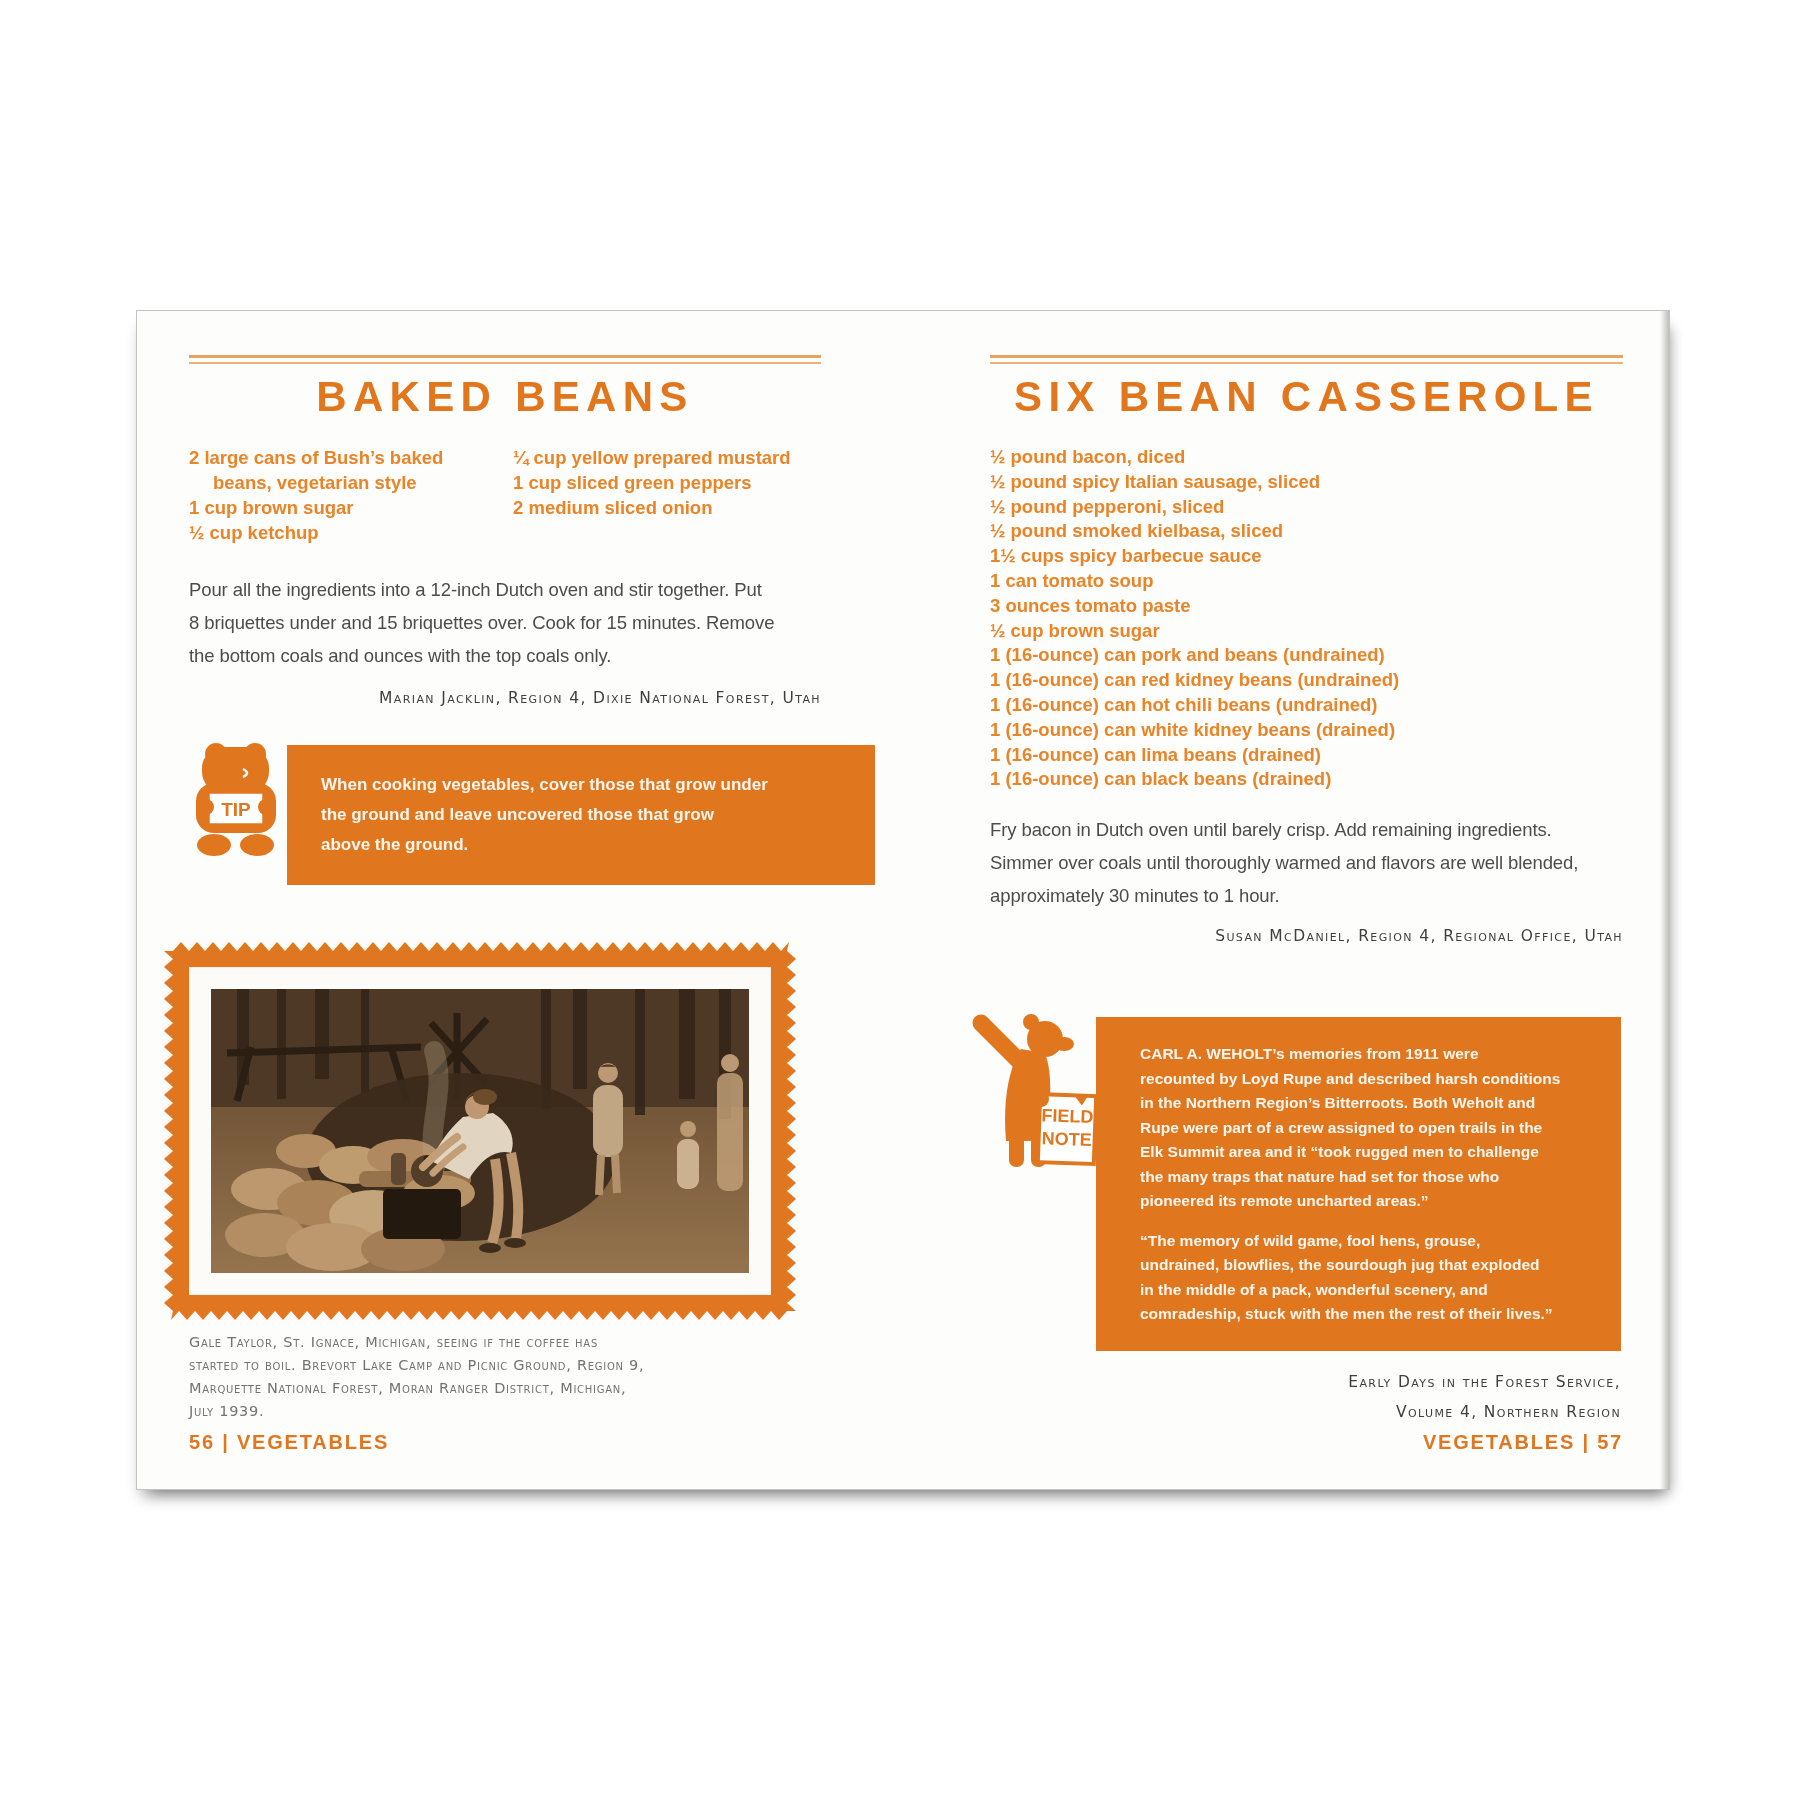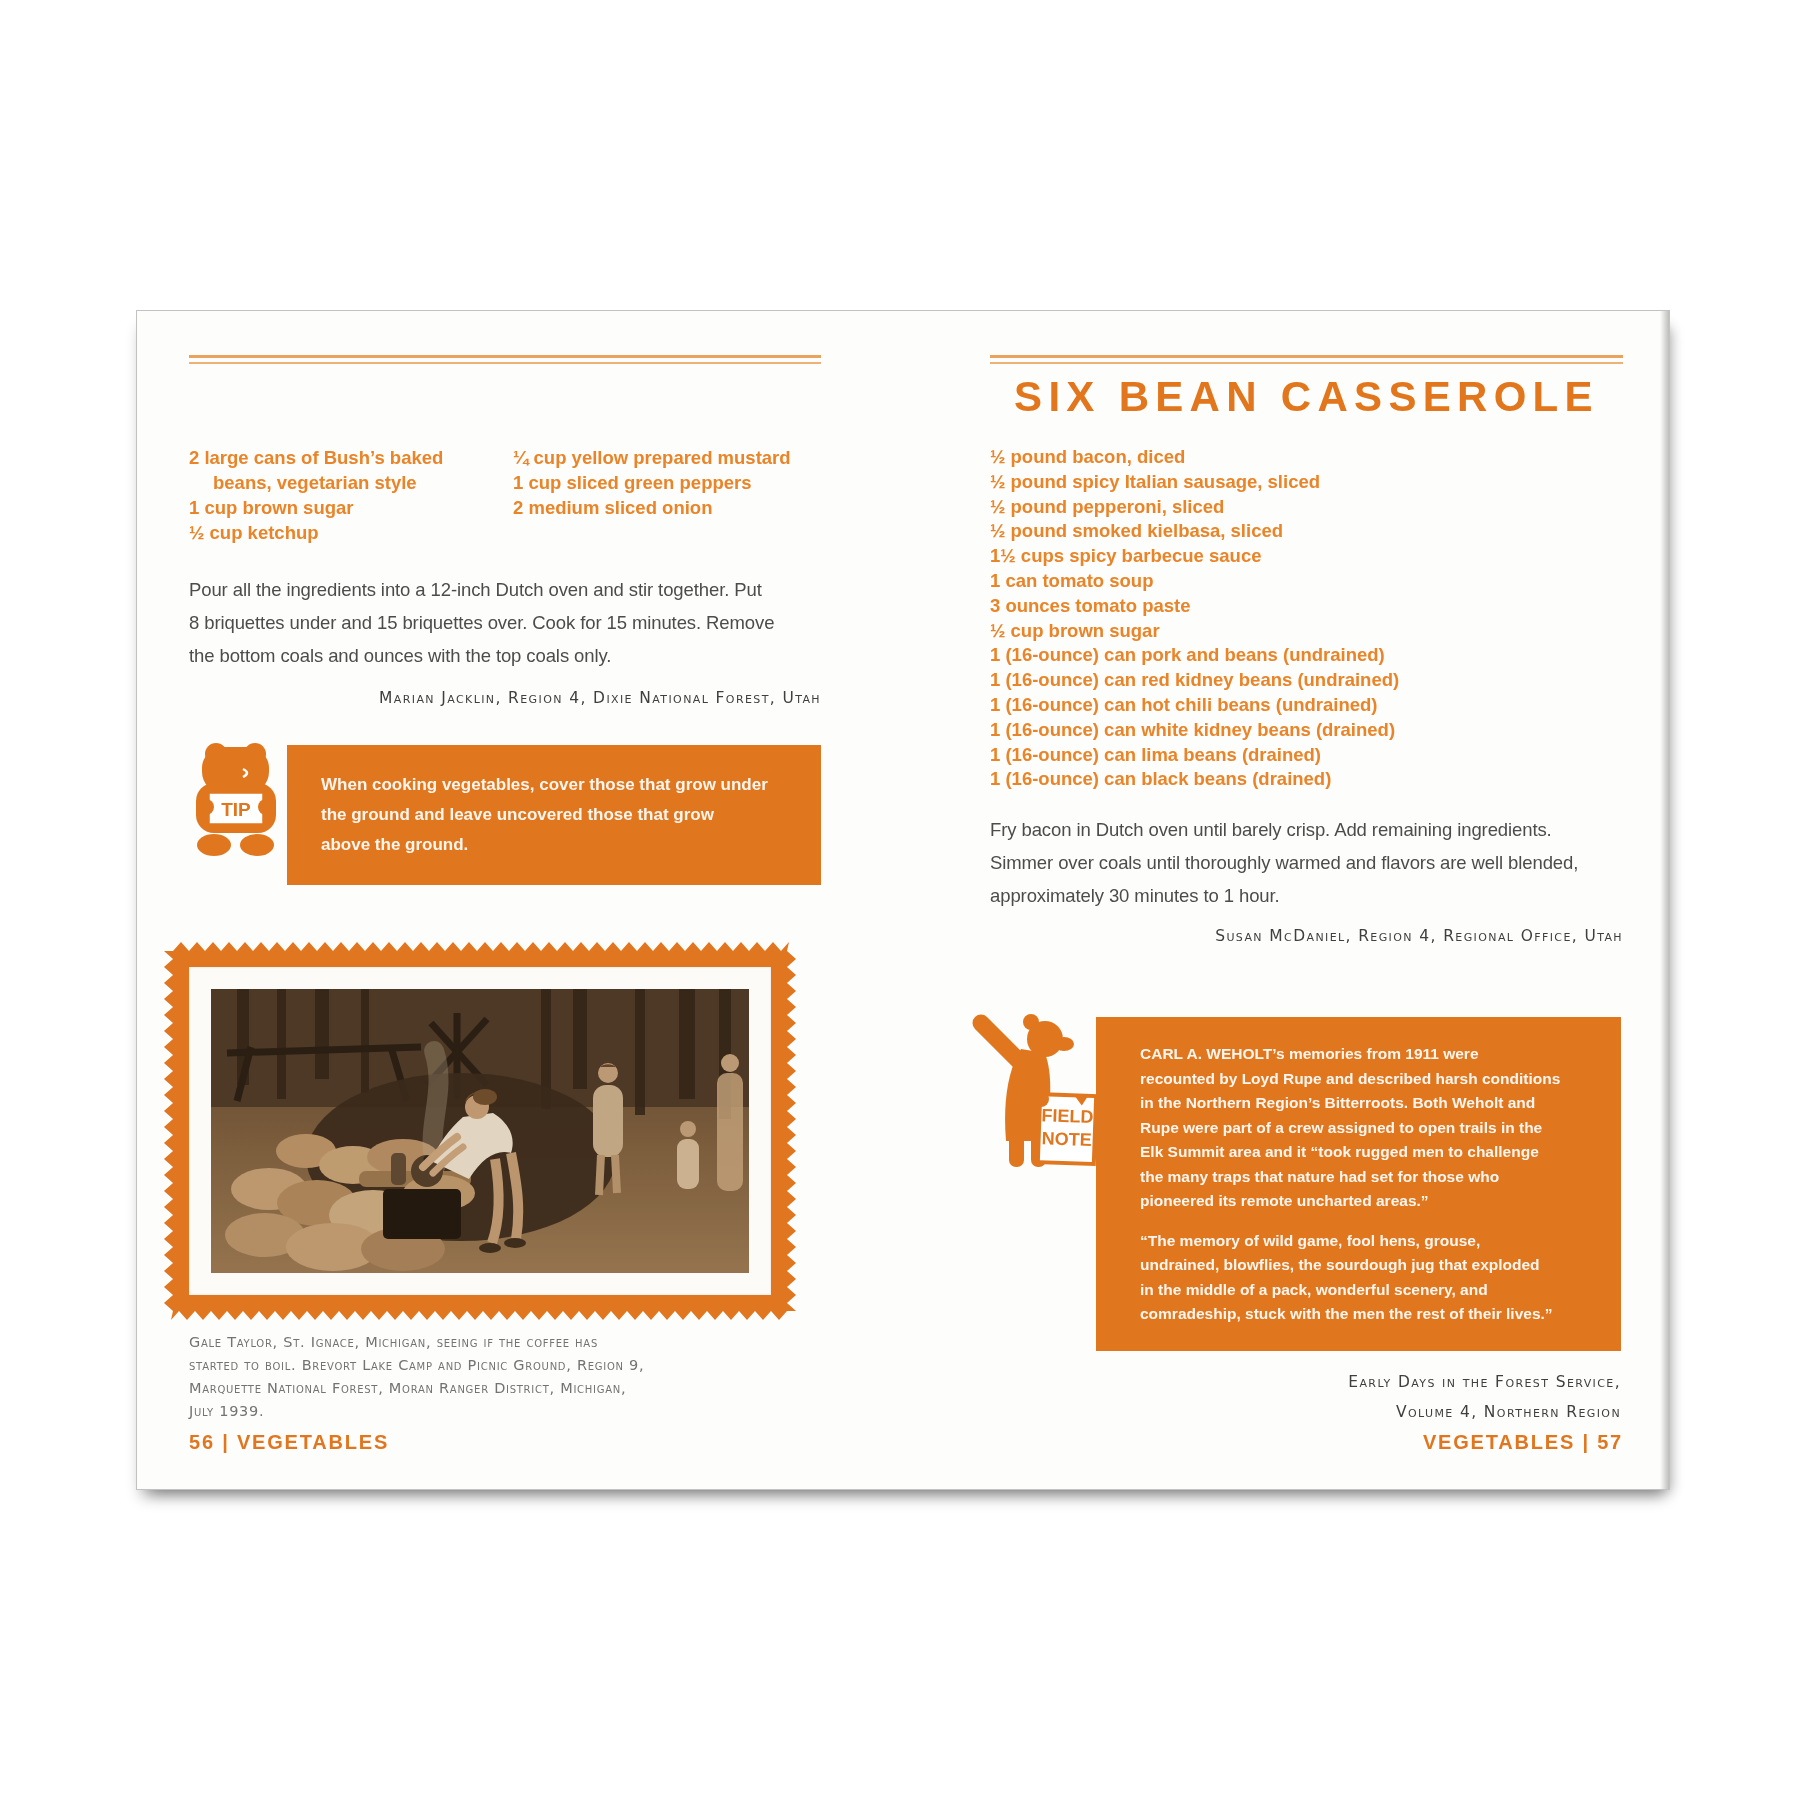--- a/index.html
+++ b/index.html
@@ -31,20 +31,21 @@
   .photo{position:absolute;inset:22px;overflow:hidden;background:#7a5c3c;}
   .src{font-size:15.5px;line-height:30px;text-align:right;white-space:nowrap;}
 </style>
 </head>
 <body>
 
 <div class="spread">
 
   <div class="abs rule" style="left:52px;top:44px;width:632px;"></div>
 
+  <div class="abs recipe-title" style="left:52px;top:62px;width:632px;">BAKED BEANS</div>
 
   <div class="abs ing" style="left:52px;top:134px;">
     <div>2 large cans of Bush’s baked</div>
     <div class="indent">beans, vegetarian style</div>
     <div>1 cup brown sugar</div>
     <div>½ cup ketchup</div>
   </div>
   <div class="abs ing" style="left:376px;top:134px;">
     <div>¼ cup yellow prepared mustard</div>
     <div>1 cup sliced green peppers</div>
@@ -67,21 +68,21 @@
       <rect x="5" y="44" width="80" height="50" rx="18"></rect>
       <ellipse cx="23" cy="106" rx="17" ry="11"></ellipse>
       <ellipse cx="66" cy="106" rx="17" ry="11"></ellipse>
     </g>
     <path d="M52,30 q8,4 0,8" fill="none" stroke="#fdfdfb" stroke-width="2.5"></path>
     <rect x="17" y="53" width="56" height="33" fill="#ffffff" stroke="#e0771f" stroke-width="3.5"></rect>
     <circle cx="15" cy="68" r="8" fill="#e0771f"></circle>
     <circle cx="75" cy="68" r="8" fill="#e0771f"></circle>
     <text x="45" y="77" text-anchor="middle" font-family="Liberation Sans, sans-serif" font-size="19" font-weight="bold" fill="#e0771f">TIP</text>
   </svg>
-  <div class="abs orange-box tip-box" style="left:150px;top:434px;width:534px;box-sizing:border-box;">
+  <div class="abs orange-box tip-box" style="left:150px;top:434px;width:588px;box-sizing:border-box;">
     <div>When cooking vegetables, cover those that grow under</div>
     <div>the ground and leave uncovered those that grow</div>
     <div>above the ground.</div>
   </div>
 
   <div class="photo-frame">
     <svg class="zz" id="zigzag-svg" width="634" height="380" viewBox="-10 -10 634 380">
       <path id="zigzag-path" fill="#e0761f" fill-rule="evenodd" d="M0,0 L8,-9 L16,0 L24,-9 L32,0 L40,-9 L48,0 L56,-9 L64,0 L72,-9 L80,0 L88,-9 L96,0 L104,-9 L112,0 L120,-9 L128,0 L136,-9 L144,0 L152,-9 L160,0 L168,-9 L176,0 L184,-9 L192,0 L200,-9 L208,0 L216,-9 L224,0 L232,-9 L240,0 L248,-9 L256,0 L264,-9 L272,0 L280,-9 L288,0 L296,-9 L304,0 L312,-9 L320,0 L328,-9 L336,0 L344,-9 L352,0 L360,-9 L368,0 L376,-9 L384,0 L392,-9 L400,0 L408,-9 L416,0 L424,-9 L432,0 L440,-9 L448,0 L456,-9 L464,0 L472,-9 L480,0 L488,-9 L496,0 L504,-9 L512,0 L520,-9 L528,0 L536,-9 L544,0 L552,-9 L560,0 L568,-9 L576,0 L584,-9 L592,0 L600,-9 L608,0 L616,-9 L614,0 L623,8 L614,16 L623,24 L614,32 L623,40 L614,48 L623,56 L614,64 L623,72 L614,80 L623,88 L614,96 L623,104 L614,112 L623,120 L614,128 L623,136 L614,144 L623,152 L614,160 L623,168 L614,176 L623,184 L614,192 L623,200 L614,208 L623,216 L614,224 L623,232 L614,240 L623,248 L614,256 L623,264 L614,272 L623,280 L614,288 L623,296 L614,304 L623,312 L614,320 L623,328 L614,336 L623,344 L614,352 L623,360 L614,360 L606,369 L598,360 L590,369 L582,360 L574,369 L566,360 L558,369 L550,360 L542,369 L534,360 L526,369 L518,360 L510,369 L502,360 L494,369 L486,360 L478,369 L470,360 L462,369 L454,360 L446,369 L438,360 L430,369 L422,360 L414,369 L406,360 L398,369 L390,360 L382,369 L374,360 L366,369 L358,360 L350,369 L342,360 L334,369 L326,360 L318,369 L310,360 L302,369 L294,360 L286,369 L278,360 L270,369 L262,360 L254,369 L246,360 L238,369 L230,360 L222,369 L214,360 L206,369 L198,360 L190,369 L182,360 L174,369 L166,360 L158,369 L150,360 L142,369 L134,360 L126,369 L118,360 L110,369 L102,360 L94,369 L86,360 L78,369 L70,360 L62,369 L54,360 L46,369 L38,360 L30,369 L22,360 L14,369 L6,360 L-2,369 L0,360 L-9,352 L0,344 L-9,336 L0,328 L-9,320 L0,312 L-9,304 L0,296 L-9,288 L0,280 L-9,272 L0,264 L-9,256 L0,248 L-9,240 L0,232 L-9,224 L0,216 L-9,208 L0,200 L-9,192 L0,184 L-9,176 L0,168 L-9,160 L0,152 L-9,144 L0,136 L-9,128 L0,120 L-9,112 L0,104 L-9,96 L0,88 L-9,80 L0,72 L-9,64 L0,56 L-9,48 L0,40 L-9,32 L0,24 L-9,16 L0,8 L-9,0 L0,0 Z M16,16 L598,16 L598,344 L16,344 Z"></path>
     </svg>
     <div class="mat">

